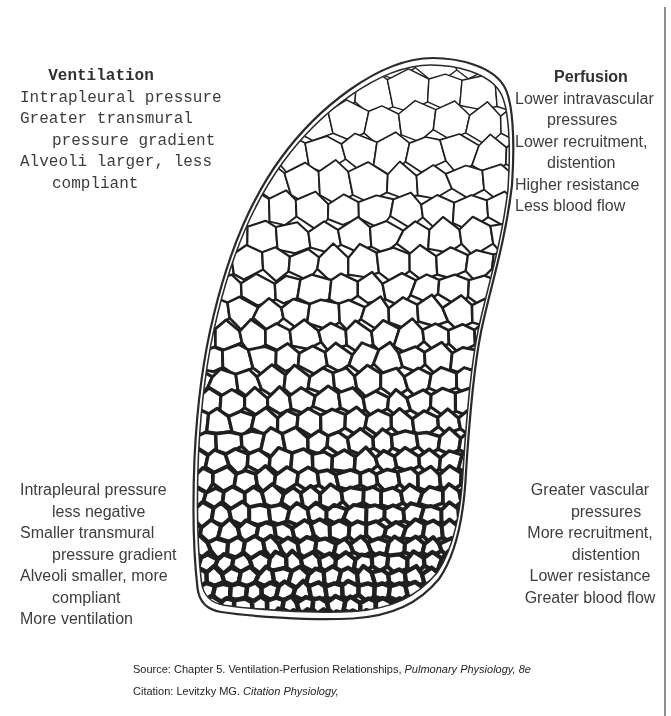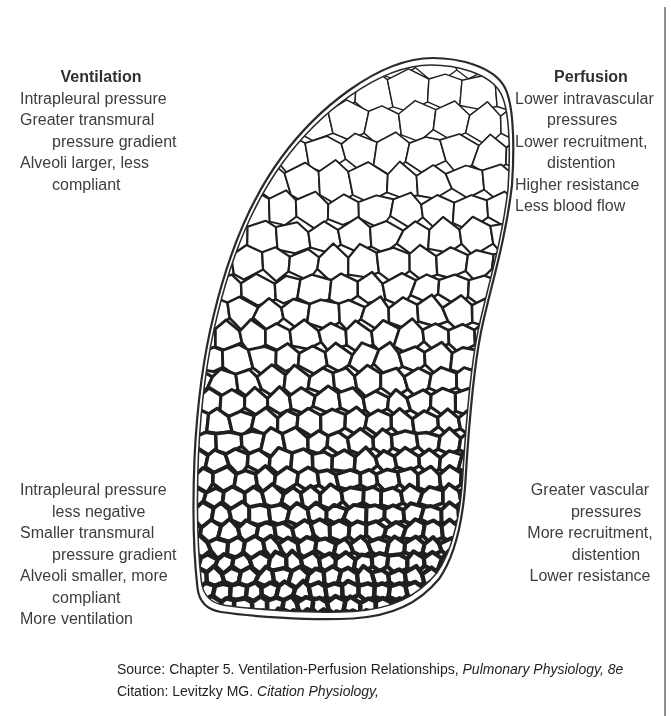--- a/index.html
+++ b/index.html
@@ -8,21 +8,21 @@
     font-family:"Liberation Sans",sans-serif;overflow:hidden;
   }
   #lung-svg{position:absolute;left:0;top:0;}
   .tblock{
     position:absolute;font-size:16px;line-height:21.5px;color:#3d3d3d;
   }
   .tblock .ttl{font-weight:bold;text-align:center;color:#303030;}
   .ln{white-space:nowrap;}
   .ln.ind{padding-left:32px;}
   .src{
-    position:absolute;left:117px;top:658px;font-size:14px;line-height:22px;color:#1f1f1f;
+    position:absolute;left:133px;top:658px;font-size:11px;line-height:22px;color:#1f1f1f;
   }
   .src .it{font-style:italic;}
   .divider{
     position:absolute;left:664px;top:7px;width:2px;height:709px;background:#8f8f8f;
   }
 </style>
 </head>
 <body>
 
 <div class="canvas">
@@ -483,21 +483,21 @@
         <polygon points="496.3,624.0 486.3,628.2 480.8,621.9 478.4,615.4 486.7,610.4 495.1,614.5" fill="#ffffff" stroke="#1f1f1f" stroke-width="4.66" stroke-linejoin="round"></polygon>
         <polygon points="508.2,623.0 503.6,628.3 496.3,624.0 495.1,614.5 502.2,610.9 510.8,613.5" fill="#ffffff" stroke="#1f1f1f" stroke-width="4.66" stroke-linejoin="round"></polygon>
         <polygon points="526.3,622.7 515.9,627.4 508.2,623.0 510.8,613.5 518.1,609.3 523.5,616.0" fill="#ffffff" stroke="#1f1f1f" stroke-width="4.66" stroke-linejoin="round"></polygon>
         <polygon points="540.7,624.8 530.8,626.3 526.3,622.7 523.5,616.0 533.2,611.2 541.1,615.9" fill="#ffffff" stroke="#1f1f1f" stroke-width="4.66" stroke-linejoin="round"></polygon>
       </g>
 
     <use href="#lung-shape" transform="translate(8.83,8.45) scale(0.975)" fill="none" stroke="#2a2a2a" stroke-width="1.6" stroke-linejoin="round"></use>
     <use href="#lung-shape" fill="none" stroke="#2a2a2a" stroke-width="2.2" stroke-linejoin="round"></use>
   </svg>
 
-  <div class="tblock" style="left:20px;top:66px;width:162px;">
+  <div class="tblock" style="left:20px;top:66px;width:162px;font-family:Liberation Mono, monospace;">
     <div class="ttl">Ventilation</div>
     <div class="ln">Intrapleural pressure</div>
     <div class="ln">Greater transmural</div>
     <div class="ln ind">pressure gradient</div>
     <div class="ln">Alveoli larger, less</div>
     <div class="ln ind">compliant</div>
   </div>
 
   <div class="tblock" style="left:515px;top:66px;width:152px;">
     <div class="ttl">Perfusion</div>
@@ -518,20 +518,21 @@
     <div class="ln ind">compliant</div>
     <div class="ln">More ventilation</div>
   </div>
 
   <div class="tblock" style="left:511px;top:479px;width:158px;text-align:center;">
     <div class="ln">Greater vascular</div>
     <div class="ln ind">pressures</div>
     <div class="ln">More recruitment,</div>
     <div class="ln ind">distention</div>
     <div class="ln">Lower resistance</div>
+    <div class="ln">Greater blood flow</div>
   </div>
 
   <div class="src">
     <div>
       <span>Source: Chapter 5. Ventilation-Perfusion Relationships, </span><span class="it">Pulmonary Physiology, 8e</span>
     </div>
     <div>
       <span>Citation: Levitzky MG. </span><span class="it">Citation Physiology,</span>
     </div>
   </div>

